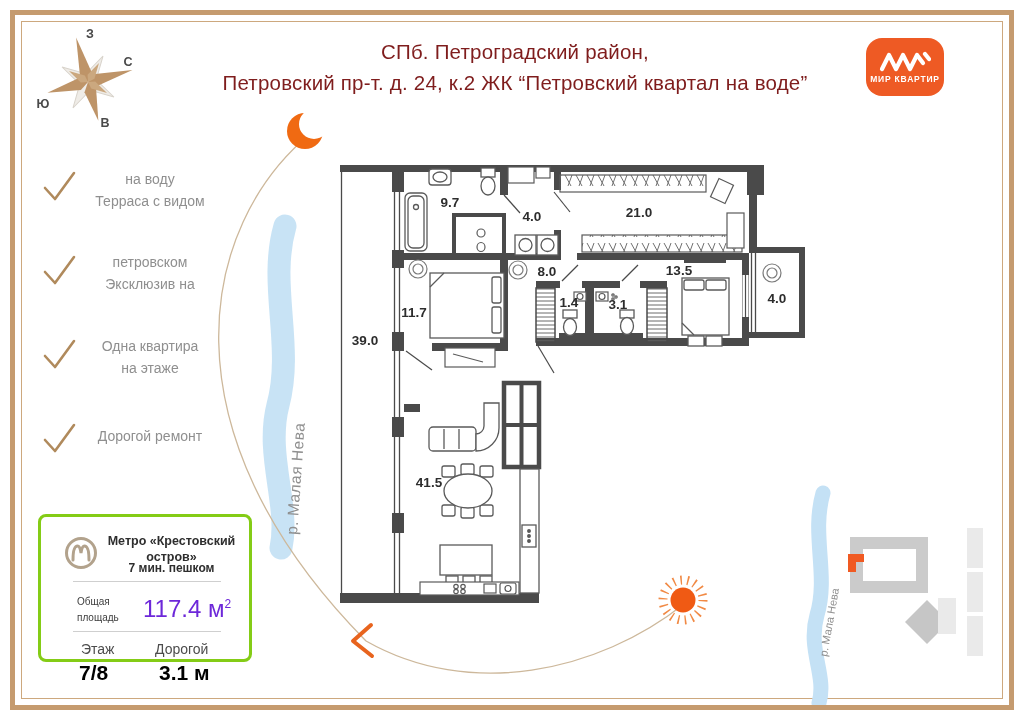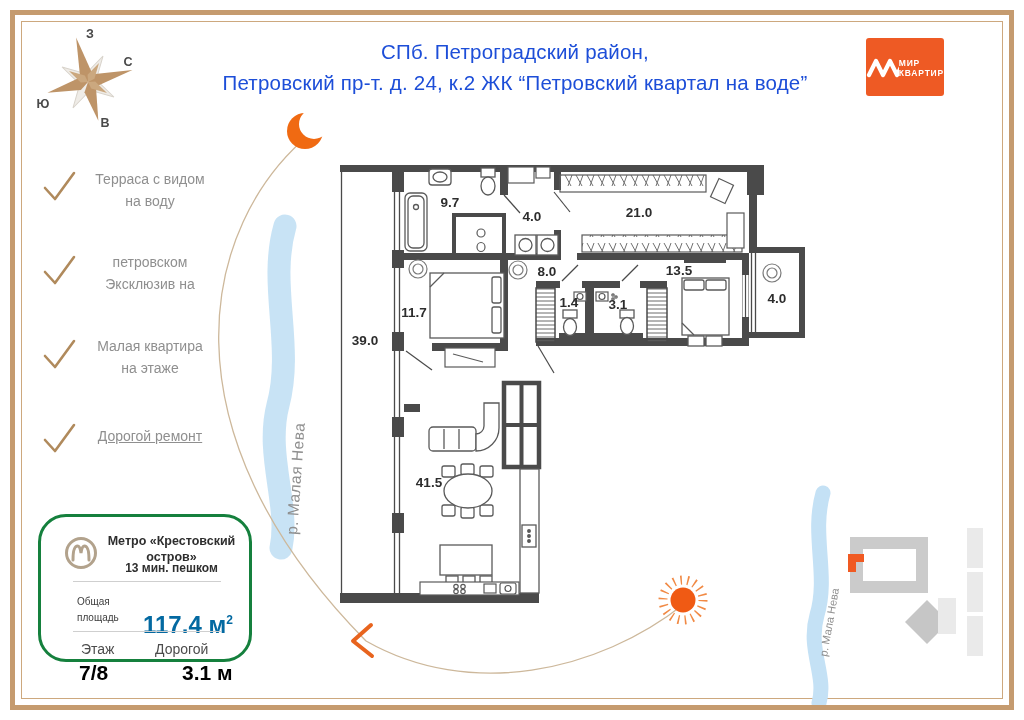--- a/index.html
+++ b/index.html
@@ -2,38 +2,38 @@
 <html><head>
 <meta charset="utf-8">
 <style>
   html,body{margin:0;padding:0;background:#e9e9e9;}
   #page{position:relative;width:1024px;height:720px;background:#ffffff;overflow:hidden;
         font-family:"Liberation Sans",sans-serif;}
   .frame-outer{position:absolute;inset:10px;border:5px solid #C59B6F;pointer-events:none;}
   .frame-inner{position:absolute;inset:21px;border:1px solid #CDA87E;pointer-events:none;}
   .abs{position:absolute;}
   
-  .title{left:180px;top:36px;width:670px;text-align:center;color:#1d4ed8;
+  .title{left:180px;top:36px;width:670px;text-align:center;color:#7f1d1d;
          font-size:20.5px;line-height:31px;letter-spacing:.2px;}
   
-  .brand{left:866px;top:38px;width:78px;height:58px;background:#EE5A24;border-radius:3px;
-         display:flex;flex-direction:row;align-items:center;justify-content:center;}
+  .brand{left:866px;top:38px;width:78px;height:58px;background:#EE5A24;border-radius:16px;
+         display:flex;flex-direction:column;align-items:center;justify-content:center;}
   .brand-name{color:#fff;font-size:8.5px;font-weight:bold;letter-spacing:.8px;margin-top:2px;}
   
   .feature-text{width:150px;text-align:center;color:#8f8f8f;font-size:14px;line-height:22px;}
   
   .card{left:38px;top:514px;width:214px;height:148px;background:#fff;
-        border:3px solid #15803d;border-radius:28px;box-sizing:border-box;}
+        border:3px solid #84cc16;border-radius:8px;box-sizing:border-box;}
   .card .metro-name{position:absolute;left:58px;top:16px;width:145px;text-align:center;
         font-size:12.5px;font-weight:bold;color:#2e2e2e;line-height:16px;}
   .card .metro-walk{position:absolute;left:58px;top:44px;width:145px;text-align:center;
         font-size:12px;font-weight:bold;color:#2e2e2e;}
   .card .divider{position:absolute;left:32px;width:148px;height:1px;background:#cfcfcf;}
   .card .area-label{position:absolute;left:36px;top:77px;font-size:10px;color:#3c3c3c;line-height:16px;}
-  .card .area-value{position:absolute;left:102px;top:78px;font-size:24px;font-weight:bold;color:#0369a1;margin-top:16px;}
+  .card .area-value{position:absolute;left:102px;top:78px;font-size:24px;font-weight:normal;color:#6d28d9;}
   .card .area-value sup{font-size:12px;}
   .card .small-label{font-size:14px;color:#4c4c4c;}
   .card .big-value{font-size:21px;font-weight:bold;color:#000000;}
   svg text{font-family:"Liberation Sans",sans-serif;}
   .room-label{font-size:13.5px;font-weight:bold;fill:#2d2d2d;}
   .river-text{font-size:15.5px;fill:#8f8f8f;letter-spacing:.5px;}
   .map-river-text{font-size:11px;fill:#8f8f8f;}
   .compass-label{font-size:12.5px;font-weight:bold;fill:#4a4a4a;}
 </style>
 </head>
@@ -95,50 +95,50 @@
     <text class="compass-label" x="13" y="88" text-anchor="middle">Ю</text>
     <text class="compass-label" x="75" y="107" text-anchor="middle">В</text>
   </svg>
 
   <div class="abs" style="left:42px;top:170px;">
     <svg width="36" height="32">
         <path d="M3,18 L13,29 L32,3" stroke="#B08A5C" stroke-width="2.6" fill="none" stroke-linecap="round" stroke-linejoin="round"></path>
       </svg>
   </div>
   <div class="abs feature-text" style="left:75px;top:168px;">
+    <div>на воду</div>
     <div>Терраса с видом</div>
-    <div>на воду</div>
   </div>
 
   <div class="abs" style="left:42px;top:254px;">
     <svg width="36" height="32">
         <path d="M3,18 L13,29 L32,3" stroke="#B08A5C" stroke-width="2.6" fill="none" stroke-linecap="round" stroke-linejoin="round"></path>
       </svg>
   </div>
   <div class="abs feature-text" style="left:75px;top:251px;">
     <div>петровском</div>
     <div>Эксклюзив на</div>
   </div>
 
   <div class="abs" style="left:42px;top:338px;">
     <svg width="36" height="32">
         <path d="M3,18 L13,29 L32,3" stroke="#B08A5C" stroke-width="2.6" fill="none" stroke-linecap="round" stroke-linejoin="round"></path>
       </svg>
   </div>
   <div class="abs feature-text" style="left:75px;top:335px;">
-    <div>Малая квартира</div>
+    <div>Одна квартира</div>
     <div>на этаже</div>
   </div>
 
   <div class="abs" style="left:42px;top:422px;">
     <svg width="36" height="32">
         <path d="M3,18 L13,29 L32,3" stroke="#B08A5C" stroke-width="2.6" fill="none" stroke-linecap="round" stroke-linejoin="round"></path>
       </svg>
   </div>
-  <div class="abs feature-text" style="left:75px;top:425px;text-decoration:underline;">
+  <div class="abs feature-text" style="left:75px;top:425px;">
     <div>Дорогой ремонт</div>
     <div></div>
   </div>
 
   <svg class="abs" width="500" height="460" viewBox="0 0 500 460" style="left:332px;top:155px;">
     <defs>
       <pattern id="hatchH" width="6" height="4" patternUnits="userSpaceOnUse">
         <path d="M0,2 H6" stroke="#6a6a6a" stroke-width="1"></path>
       </pattern>
       <pattern id="rackHatch" width="11" height="17" patternUnits="userSpaceOnUse">
@@ -356,26 +356,26 @@
     <rect x="202" y="87" width="16" height="40" fill="#EAEAEA"></rect>
     <rect x="202" y="131" width="16" height="40" fill="#EAEAEA"></rect>
   </svg>
 
   <div class="abs card">
     <svg width="36" height="36" style="position:absolute;left:22px;top:18px;">
       <circle cx="18" cy="18" r="14.5" fill="none" stroke="#B2A28C" stroke-width="3"></circle>
       <path d="M10,25 Q10,11 14.5,11 Q17,11 18,18 Q19,11 21.5,11 Q26,11 26,25" fill="none" stroke="#B2A28C" stroke-width="3" stroke-linecap="round"></path>
     </svg>
     <div class="metro-name">Метро «Крестовский остров»</div>
-    <div class="metro-walk">13 мин. пешком</div>
+    <div class="metro-walk">7 мин. пешком</div>
     <div class="divider" style="top:64px;"></div>
     <div class="area-label">
       <div>Общая</div>
       <div>площадь</div>
     </div>
     <div class="area-value"><span>117.4 м</span><sup>2</sup></div>
     <div class="divider" style="top:114px;"></div>
     <div class="abs small-label" style="left:40px;top:124px;">Этаж</div>
     <div class="abs big-value" style="left:38px;top:144px;">7/8</div>
     <div class="abs small-label" style="left:114px;top:124px;">Дорогой</div>
-    <div class="abs big-value" style="left:118px;top:144px;margin-left:23px;">3.1 м</div>
+    <div class="abs big-value" style="left:118px;top:144px;">3.1 м</div>
   </div>
 </div>
 
 </body></html>

